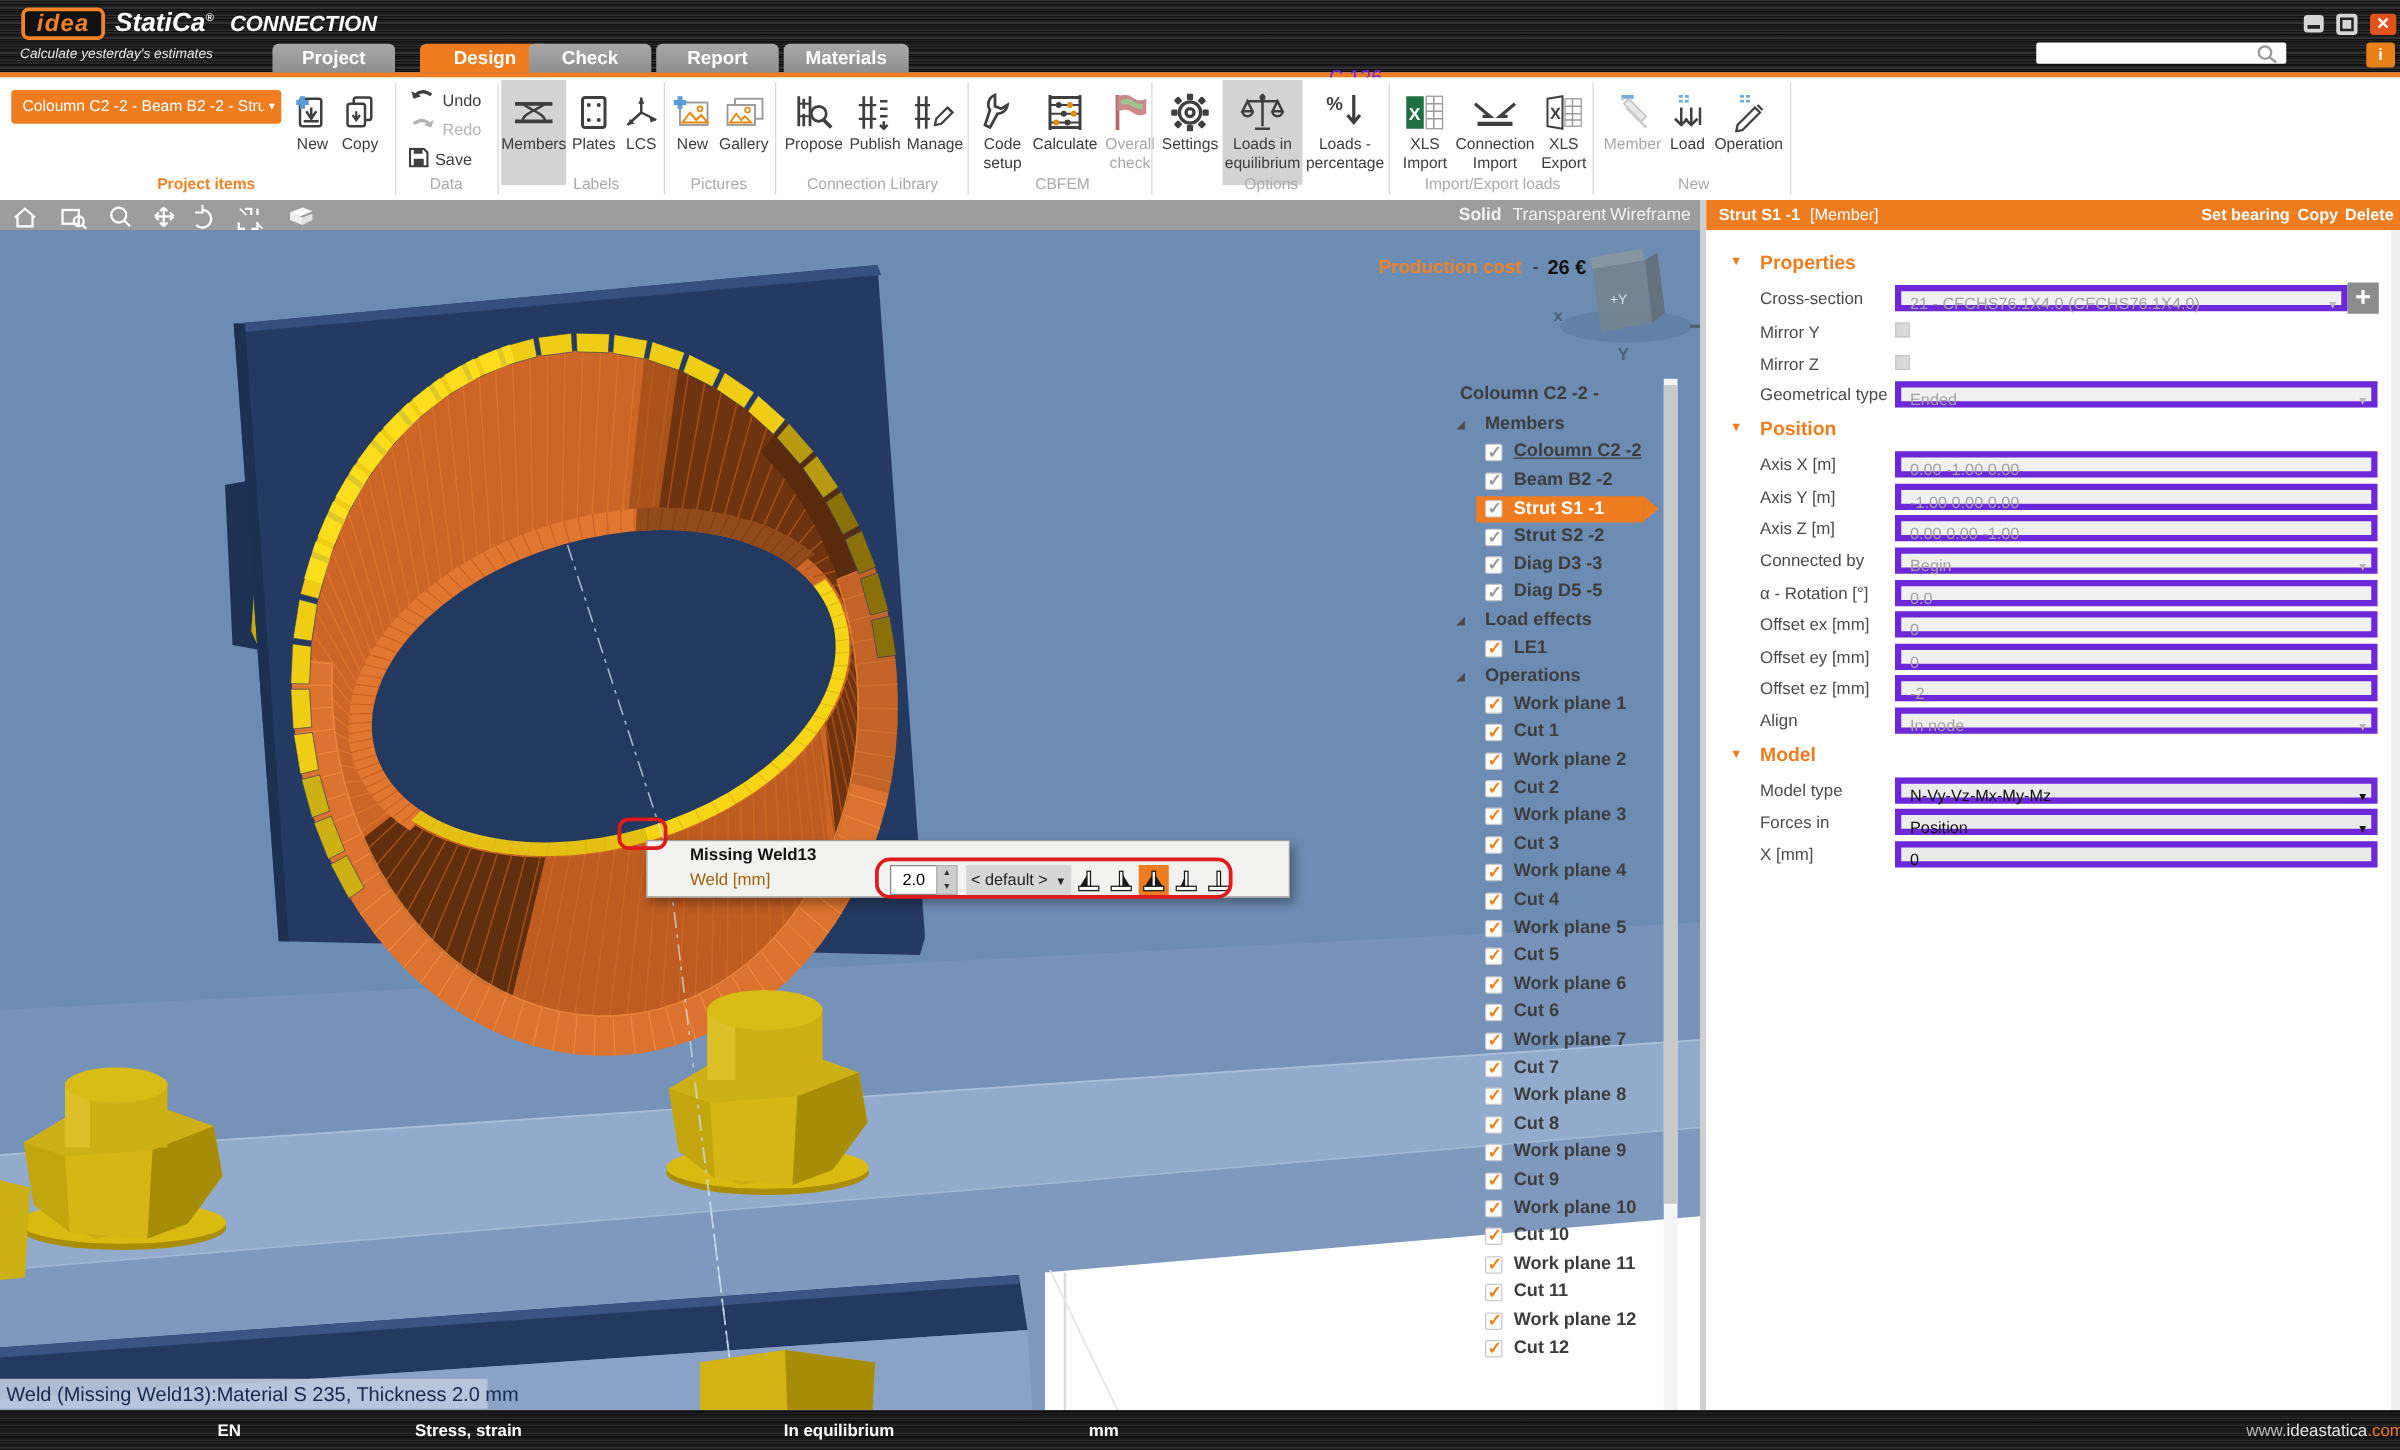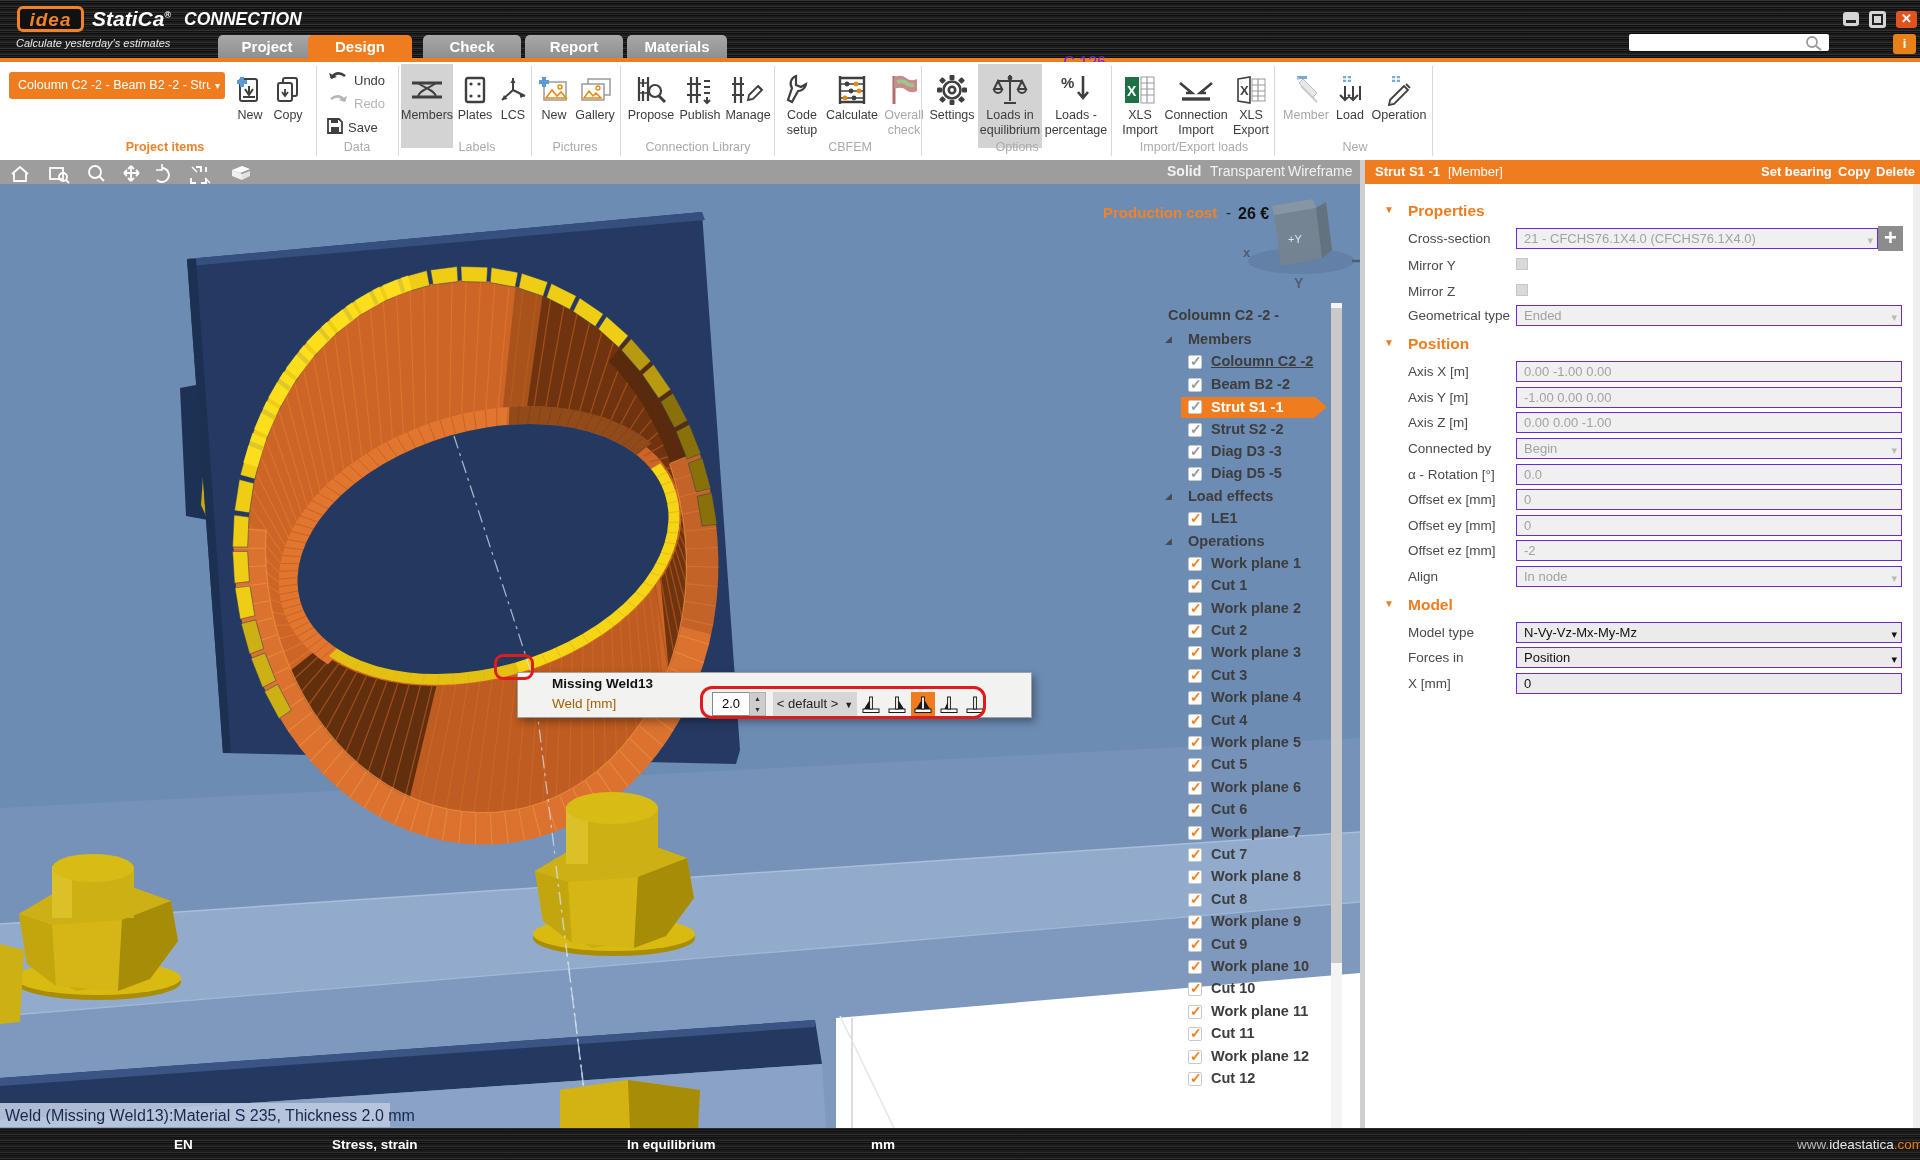--- a/index.html
+++ b/index.html
@@ -50,21 +50,21 @@
 .vmode { position:absolute; top:3px; font-size:14px; color:#f2f2f2; }
 
 
 #rpanel { position:absolute; left:1365px; top:160px; width:555px; height:968px; background:#fff; }
 #rdivider { position:absolute; left:1360px; top:160px; width:5px; height:968px; background:#cfcfcf; }
 #rphead { position:absolute; left:1365px; top:160px; width:555px; height:24px; background:#f07c20; color:#fff; font-size:13px; }
 #rpscroll { position:absolute; left:1913px; top:184px; width:7px; height:944px; background:#efefef; }
 .psec { position:absolute; left:1408px; font-size:15.5px; font-weight:bold; color:#f07c20; height:18px; }
 .ptri { position:absolute; left:-24px; top:2px; font-size:10px; color:#f07c20; }
 .plab { position:absolute; left:1408px; font-size:13.5px; color:#4a4a4a; padding-top:3px; }
-.pfield { position:absolute; left:1516px; height:21px; background:#f0f0f0; border:1px solid #6d28d9; font-size:13px; color:#a2a2a2; line-height:19px; padding-left:7px; }
+.pfield { position:absolute; left:1516px; height:21px; background:#f0f0f0; border:5px solid #6d28d9; font-size:13px; color:#a2a2a2; line-height:19px; padding-left:7px; }
 .pfield.pdark { color:#111; background:#ebebeb; }
 .pcaret2 { position:absolute; right:4px; top:2px; color:#b9b9b9; font-size:11px; }
 .pcaretb { position:absolute; right:4px; top:2px; color:#111; font-size:11px; }
 .pcheck { position:absolute; left:1516px; width:12px; height:12px; background:#d9d9d9; border:1px solid #c6c6c6; }
 .pplus { position:absolute; left:1878px; width:25px; height:25px; background:#8c8c8c; color:#fff; font-size:22px; font-weight:bold; text-align:center; line-height:24px; }
 .phelp { position:absolute; left:1378px; top:727px; font-size:13.5px; color:#555; line-height:16.5px; }
 
 
 #tree { position:absolute; left:1163px; top:307px; width:168px; color:#3d3d3d; }
 .trt { font-size:14.5px; font-weight:bold; height:24px; padding-left:5px; }
@@ -123,21 +123,21 @@
       </svg>
     </div>
 <div class="winbtn" id="btnclose">✕</div>
 <div id="searchbox"><svg width="196" height="17">
         <circle cx="183" cy="8" r="5" fill="none" stroke="#9a9a9a" stroke-width="1.8"></circle>
         <path d="M187,12 l5,4" stroke="#9a9a9a" stroke-width="1.8"></path>
       </svg></div>
 <div id="infobtn">i</div>
 
 <div class="tab" style="left:218px;width:98px">Project</div>
-<div class="tab active" style="left:308px;width:104px">Design</div>
+<div class="tab active" style="left:336px;width:104px">Design</div>
 <div class="tab" style="left:423px;width:98px">Check</div>
 <div class="tab" style="left:525px;width:98px">Report</div>
 <div class="tab" style="left:627px;width:100px">Materials</div>
 
 <div id="ribbon">
 <div class="projdrop"><span style="display:inline-block;width:193px;overflow:hidden;white-space:nowrap">Coloumn C2 -2 - Beam B2 -2 - Strut S</span><span class="pdcaret">▾</span></div>
 <div class="rbtn" style="left:233px;width:34px;">
         <div class="ricon" style="top:8px">
           <svg width="30" height="30" viewBox="0 0 30 30">
             <path d="M7,4 h13 a2,2 0 0 1 2,2 v18 a2,2 0 0 1 -2,2 h-13 a2,2 0 0 1 -2,-2 v-18 a2,2 0 0 1 2,-2 z" fill="#fff" stroke="#3f3f3f" stroke-width="2"></path>

